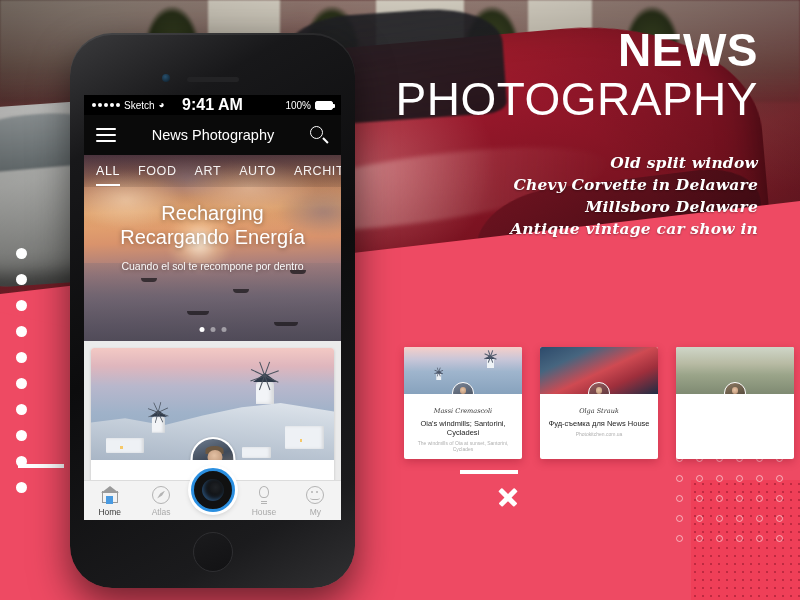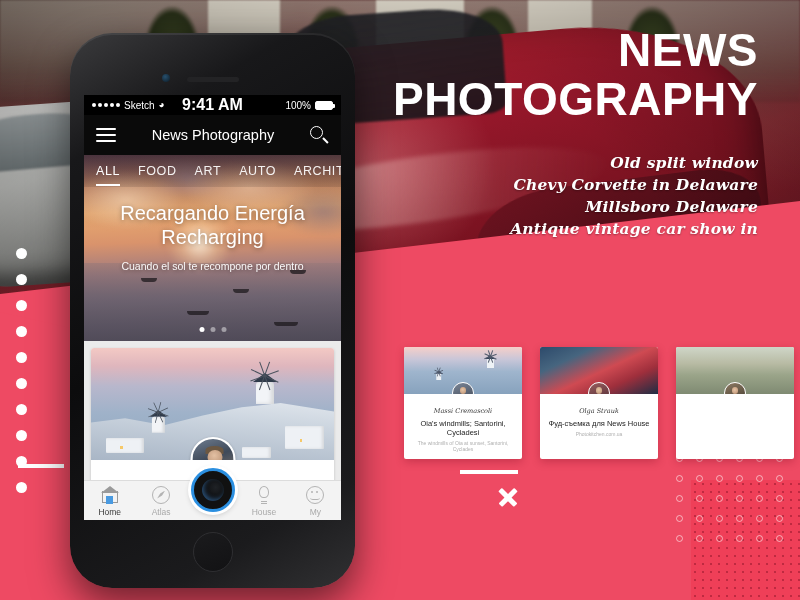--- a/index.html
+++ b/index.html
@@ -177,21 +177,21 @@
   }
   .x-mark i:first-child { transform: rotate(45deg); }
   .x-mark i:last-child  { transform: rotate(-45deg); }
 
   
   .headline { position: absolute; right: 42px; top: 26px; text-align: right; }
   .hl-news {
     font-size: 46px; font-weight: 700; color: #fff; letter-spacing: .5px; line-height: 1.05;
   }
   .hl-photo {
-    font-size: 46px; font-weight: 700; color: #fff; letter-spacing: .5px; line-height: 1.1;
+    font-size: 46px; font-weight: 400; color: #fff; letter-spacing: .5px; line-height: 1.1;
   }
   .subhead {
     position: absolute; right: 42px; top: 152px; text-align: right;
     font-family: "DejaVu Serif", serif; font-style: italic; font-weight: 700;
     color: #fff; font-size: 15.5px; line-height: 1.42; letter-spacing: .2px;
     text-shadow: 0 1px 2px rgba(0,0,0,.35);
   }
 
   
   .phone {
@@ -568,22 +568,22 @@
 
         <div class="hero-tabs" id="heroTabs">
             <span class="active">ALL</span>
             <span>FOOD</span>
             <span>ART</span>
             <span>AUTO</span>
             <span>ARCHITECTURE</span>
           </div>
 
         <div class="hero-body">
+          <div class="hero-t1">Recharging</div>
           <div class="hero-t1">Recargando Energía</div>
-          <div class="hero-t1">Recharging</div>
           <div class="hero-sub">Cuando el sol te recompone por dentro</div>
         </div>
         <div class="hero-dots" id="heroDots">
             <i class="on"></i>
             <i></i>
             <i></i>
           </div>
       </div>
 
       <div class="feed">

